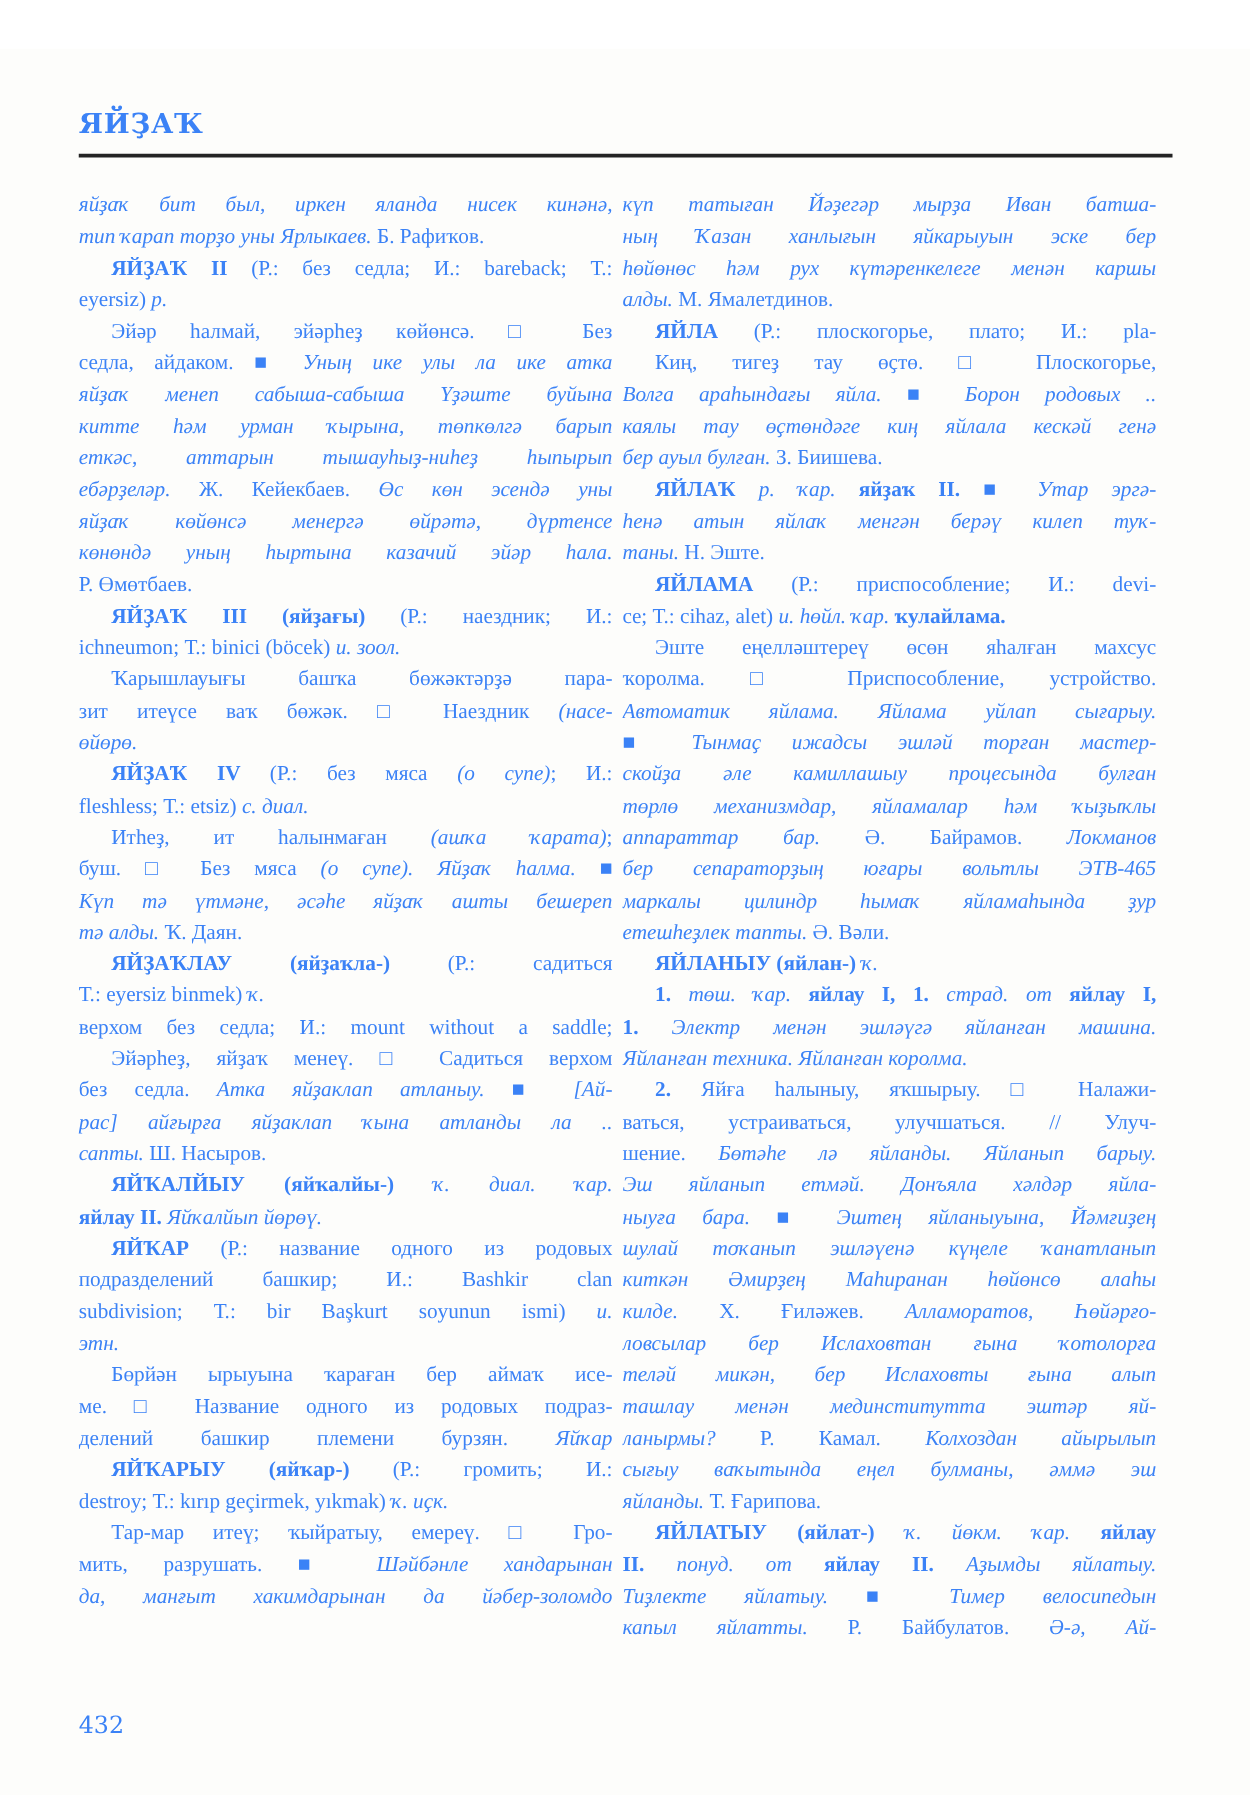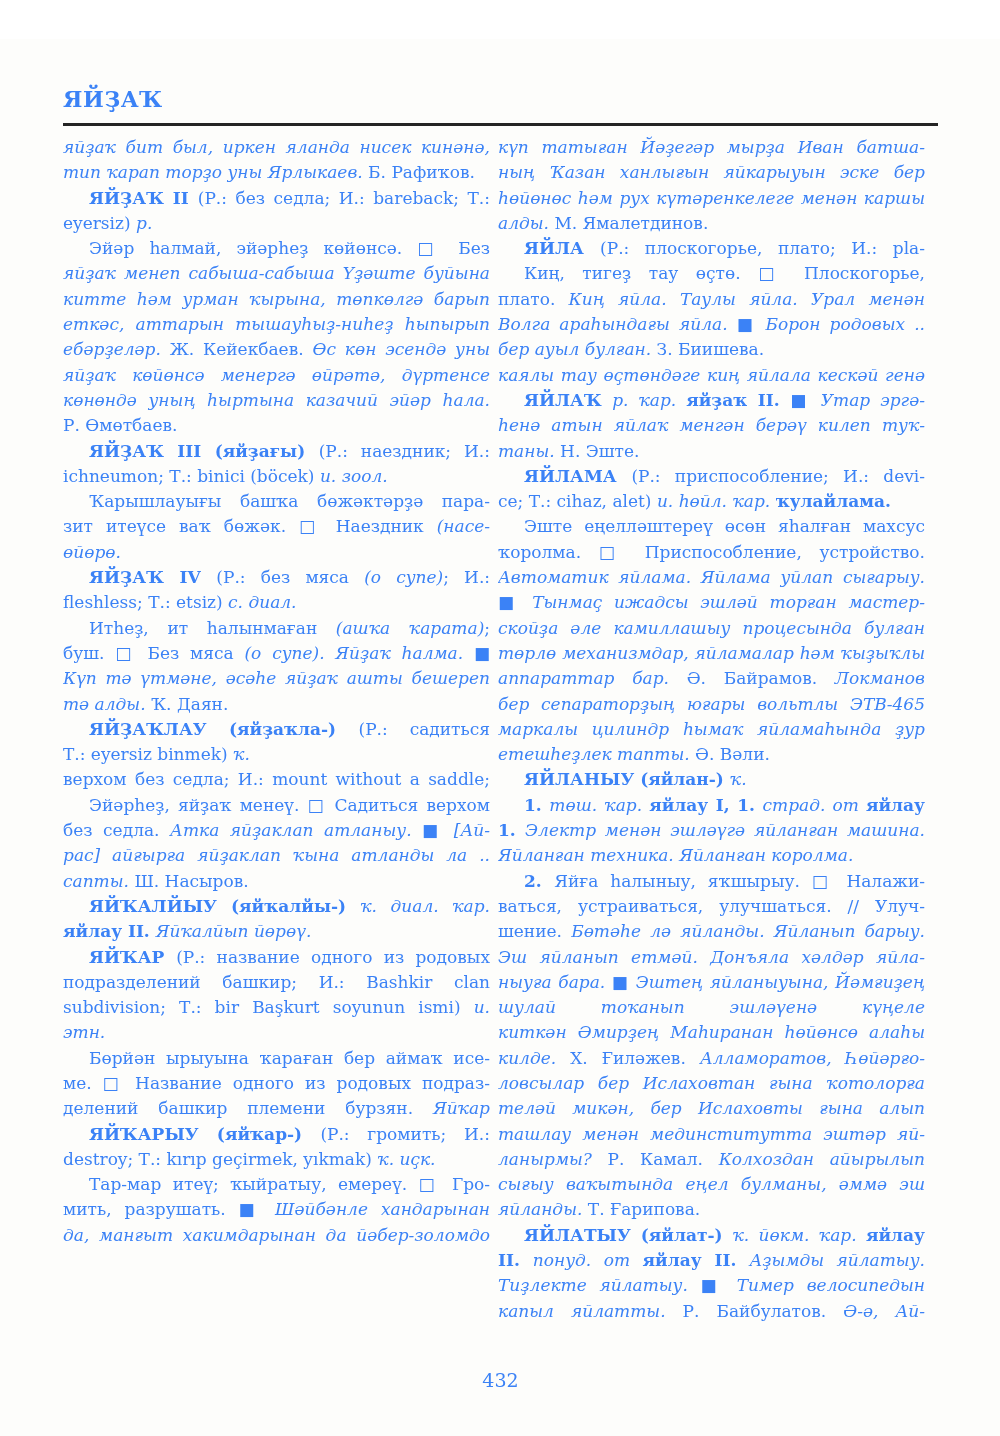--- a/index.html
+++ b/index.html
@@ -17,53 +17,54 @@
   }
   .running-head {
     position:absolute; left:63px; top:47px;
     font-weight:bold; font-size:22px; letter-spacing:0.6px;
   }
   .rule {
     position:absolute; left:63px; top:84px;
     width:875px; height:3px; background:#242424;
   }
   .columns {
-    position:absolute; left:63px; top:96px;
-    width:875px; display:flex; gap:8px;
+    position:absolute; left:63px; top:112px;
+    width:875px; display:flex; gap:8px;font-family:Liberation Serif, serif;
   }
   .col { width:427px; }
   .ln {
     height:25.3px; line-height:25.3px;
     font-size:17px;
     text-align:justify; text-align-last:left;
     overflow:hidden; white-space:normal;
   }
   .ln.j  { text-align-last:justify; }
   .ln.ind{ text-indent:26px; }
   .r { font-style:normal;  font-weight:normal; }
   .i { font-style:italic;  font-weight:normal; }
   .b { font-style:normal;  font-weight:bold; }
   .pagenum {
     position:absolute; left:63px; top:1330px; width:875px;
-    text-align:center; font-size:19px;
+    font-size:19px;
   }
 </style>
 </head>
 <body>
 
 <div class="page">
   <div class="running-head">ЯЙҘАҠ</div>
   <div class="rule"></div>
   <div class="columns">
     <div class="col">
         <div class="ln j"><span class="i">яйҙаҡ бит был, иркен яланда нисек кинәнә,</span></div>
         <div class="ln"><span class="i">тип ҡарап торҙо уны Ярлыкаев.</span><span class="r"> Б. Рафиҡов.</span></div>
         <div class="ln j ind"><span class="b">ЯЙҘАҠ II </span><span class="r">(Р.: без седла; И.: bareback; Т.:</span></div>
         <div class="ln"><span class="r">eyersiz) </span><span class="i">р.</span></div>
         <div class="ln j ind"><span class="r">Эйәр һалмай, эйәрһеҙ көйөнсә. □ Без</span></div>
+        <div class="ln j"><span class="r">седла, айдаком. ■ </span><span class="i">Уның ике улы ла ике атка</span></div>
         <div class="ln j"><span class="i">яйҙаҡ менеп сабыша-сабыша Үҙәште буйына</span></div>
         <div class="ln j"><span class="i">китте һәм урман ҡырына, төпкөлгә барып</span></div>
         <div class="ln j"><span class="i">еткәс, аттарын тышауһыҙ-ниһеҙ һыпырып</span></div>
         <div class="ln j"><span class="i">ебәрҙеләр.</span><span class="r"> Ж. Кейекбаев. </span><span class="i">Өс көн эсендә уны</span></div>
         <div class="ln j"><span class="i">яйҙаҡ көйөнсә менергә өйрәтә, дүртенсе</span></div>
         <div class="ln j"><span class="i">көнөндә уның һыртына казачий эйәр һала.</span></div>
         <div class="ln"><span class="r">Р. Өмөтбаев.</span></div>
         <div class="ln j ind"><span class="b">ЯЙҘАҠ III (яйҙағы) </span><span class="r">(Р.: наездник; И.:</span></div>
         <div class="ln"><span class="r">ichneumon; Т.: binici (böcek) </span><span class="i">и. зоол.</span></div>
         <div class="ln j ind"><span class="r">Ҡарышлауығы башҡа бөжәктәрҙә пара-</span></div>
@@ -97,24 +98,23 @@
         <div class="ln j"><span class="r">мить, разрушать. ■ </span><span class="i">Шәйбәнле хандарынан</span></div>
         <div class="ln j"><span class="i">да, манғыт хакимдарынан да йәбер-золомдо</span></div>
       </div>
     <div class="col">
         <div class="ln j"><span class="i">күп татыған Йәҙегәр мырҙа Иван батша-</span></div>
         <div class="ln j"><span class="i">ның Ҡазан ханлығын яйкарыуын эске бер</span></div>
         <div class="ln j"><span class="i">һөйөнөс һәм рух күтәренкелеге менән каршы</span></div>
         <div class="ln"><span class="i">алды.</span><span class="r"> М. Ямалетдинов.</span></div>
         <div class="ln j ind"><span class="b">ЯЙЛА </span><span class="r">(Р.: плоскогорье, плато; И.: pla-</span></div>
         <div class="ln j ind"><span class="r">Киң, тигеҙ тау өҫтө. □ Плоскогорье,</span></div>
-        <div class="ln j"><span class="r">плато. </span><span class="i">Киң яйла. Таулы яйла. Урал менән</span></div>
         <div class="ln j"><span class="i">Волга араһындағы яйла.</span><span class="r"> ■ </span><span class="i">Борон родовых ..</span></div>
+        <div class="ln j"><span class="i">каялы тау өҫтөндәге киң яйлала кескәй генә</span></div>
         <div class="ln"><span class="i">бер ауыл булған.</span><span class="r"> З. Биишева.</span></div>
-        <div class="ln j"><span class="i">каялы тау өҫтөндәге киң яйлала кескәй генә</span></div>
         <div class="ln j ind"><span class="b">ЯЙЛАҠ </span><span class="i">р. ҡар. </span><span class="b">яйҙаҡ II. </span><span class="r">■ </span><span class="i">Утар эргә-</span></div>
         <div class="ln j"><span class="i">һенә атын яйлаҡ менгән берәү килеп туҡ-</span></div>
         <div class="ln"><span class="i">таны.</span><span class="r"> Н. Эште.</span></div>
         <div class="ln j ind"><span class="b">ЯЙЛАМА </span><span class="r">(Р.: приспособление; И.: devi-</span></div>
         <div class="ln"><span class="r">ce; Т.: cihaz, alet) </span><span class="i">и. һөйл. ҡар. </span><span class="b">ҡулайлама.</span></div>
         <div class="ln j ind"><span class="r">Эште еңелләштереү өсөн яһалған махсус</span></div>
         <div class="ln j"><span class="r">ҡоролма. □ Приспособление, устройство.</span></div>
         <div class="ln j"><span class="i">Автоматик яйлама. Яйлама уйлап сығарыу.</span></div>
         <div class="ln j"><span class="r">■ </span><span class="i">Тынмаҫ ижадсы эшләй торған мастер-</span></div>
         <div class="ln j"><span class="i">скойҙа әле камиллашыу процесында булған</span></div>

